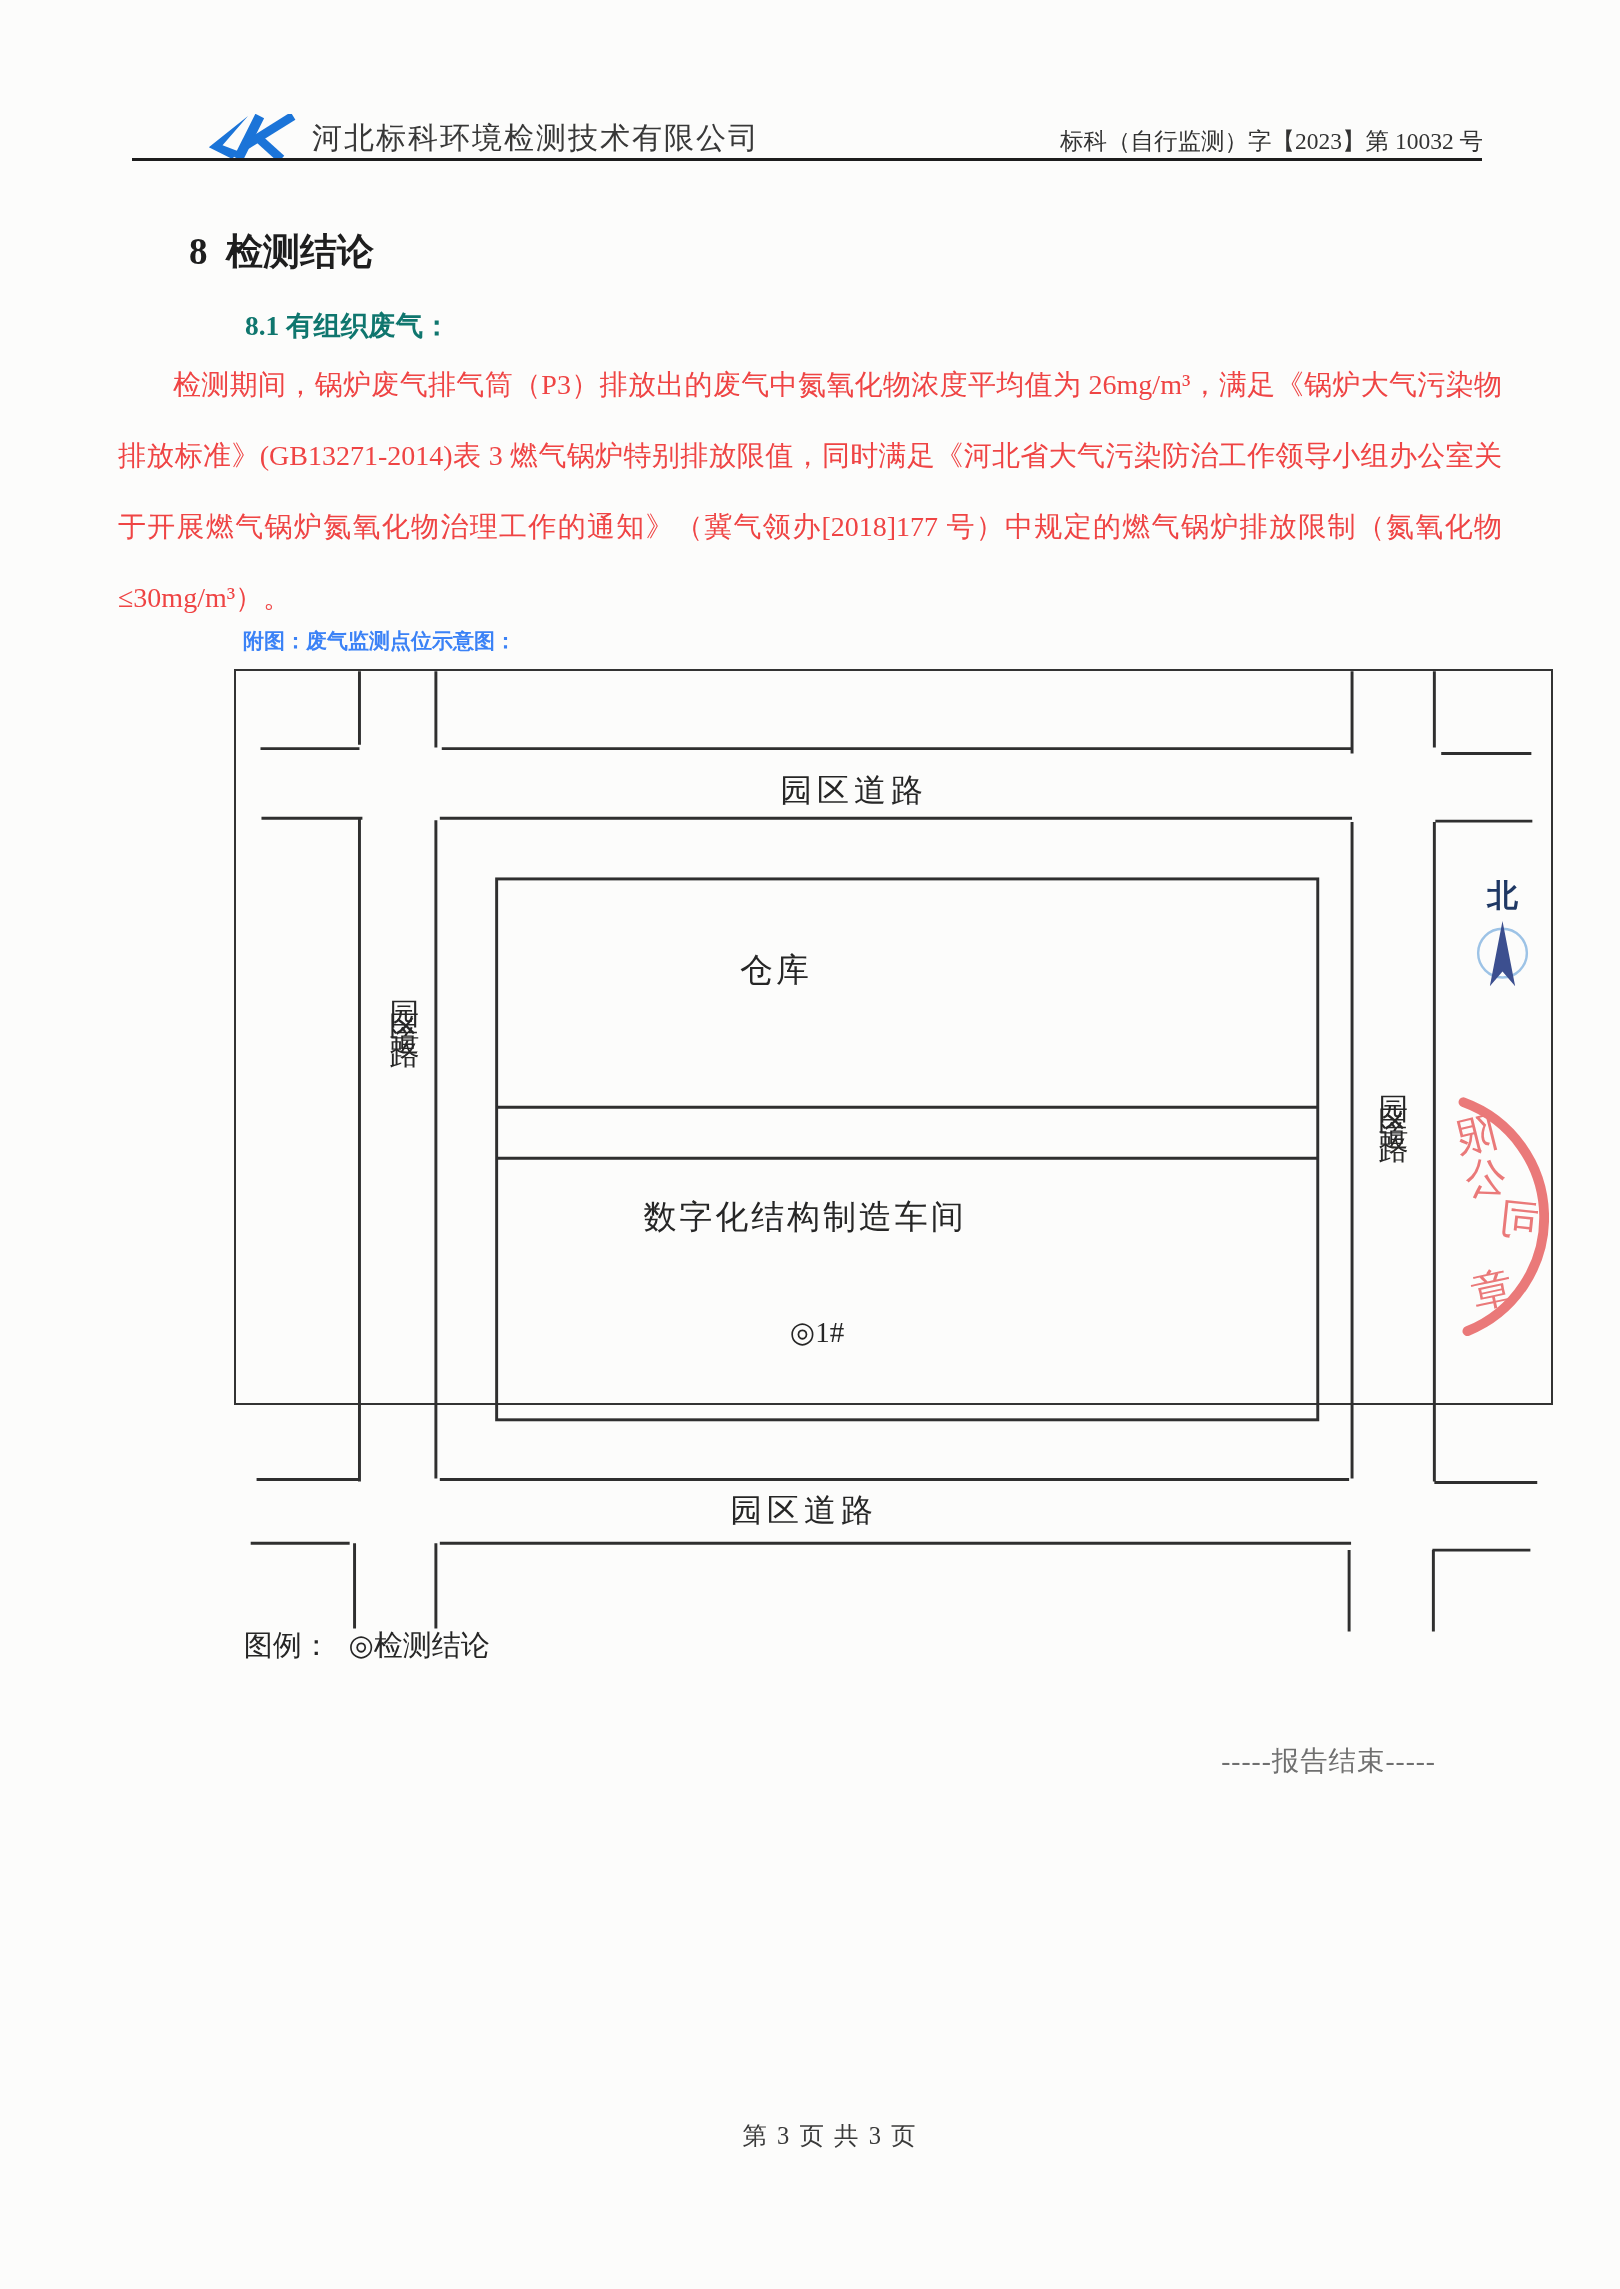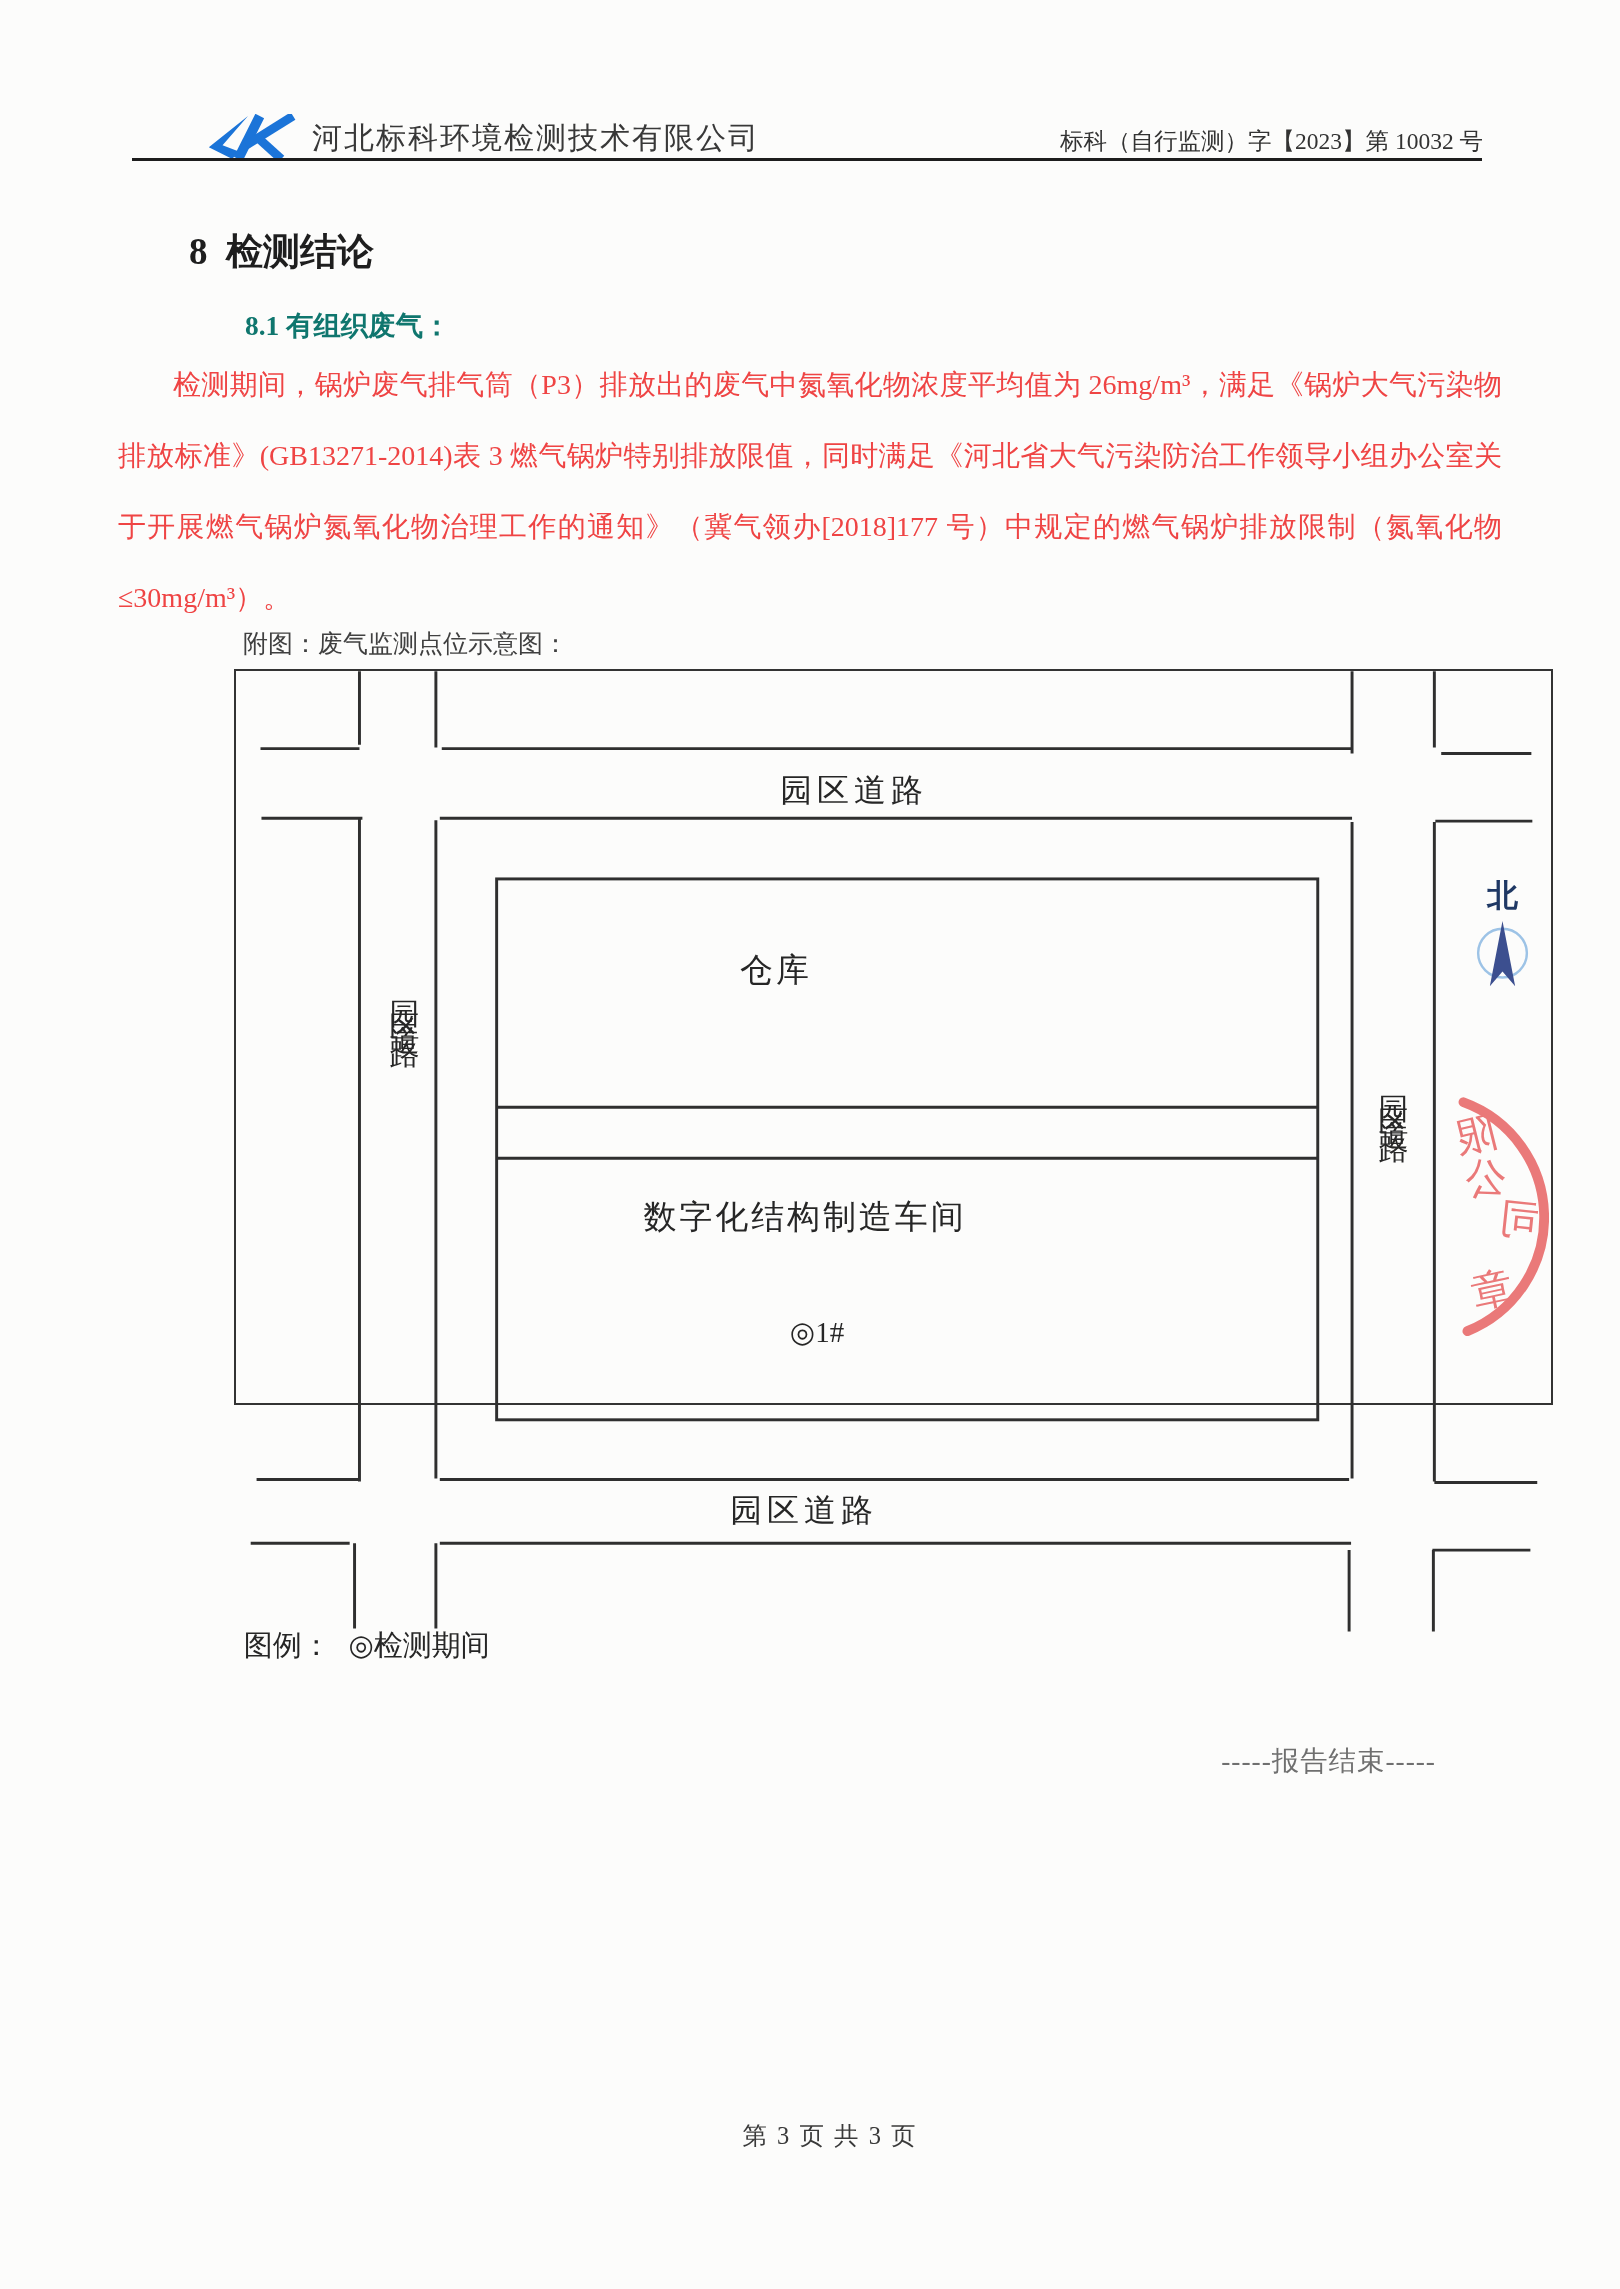--- a/index.html
+++ b/index.html
@@ -8,21 +8,21 @@
   .abs{position:absolute;}
   .center-xy{transform:translate(-50%,-50%);}
   
   .company-name{left:312px;top:118px;font-size:30px;letter-spacing:2px;color:#383838;}
   .doc-number{right:137px;top:125px;font-size:23.5px;color:#333;}
   .header-rule{left:132px;top:158px;width:1350px;height:2.9px;background:#1d1d1d;}
   
   .page-title{left:189px;top:227px;font-size:37px;font-weight:bold;color:#1e1e1e;white-space:pre;}
   .section-heading{left:245px;top:308px;font-size:27.4px;font-weight:bold;color:#0f766e;}
   .body-paragraph{left:118px;top:349px;width:1384px;font-size:28px;line-height:71px;text-align:justify;text-indent:55px;color:#ef4444;}
-  .figure-caption{left:243px;top:627px;font-size:25px;font-weight:normal;color:#404040;}
+  .figure-caption{left:243px;top:627px;font-size:21px;font-weight:bold;color:#3b82f6;}
   
   .site-diagram{left:234px;top:669px;width:1319px;height:736px;border:2.9px solid #333;box-sizing:border-box;background:#fcfcfb;}
   .diagram-svg{position:absolute;left:0;top:0;}
   .dlabel{position:absolute;font-size:32px;letter-spacing:4.9px;color:#262626;white-space:nowrap;}
   .vlabel{position:absolute;writing-mode:vertical-rl;font-size:30px;letter-spacing:12.7px;color:#262626;white-space:nowrap;}
   .building-label{position:absolute;font-size:33px;letter-spacing:2.9px;color:#262626;white-space:nowrap;}
   .monitor{position:absolute;font-size:29px;color:#262626;white-space:nowrap;}
   .legend{position:absolute;left:7.8px;top:955px;font-size:29px;color:#262626;white-space:nowrap;}
   .legend .item{margin-left:17.6px;}
   .north{position:absolute;left:1236px;top:204px;width:61px;text-align:center;}
@@ -88,21 +88,21 @@
       <path d="M172.8 12.5 A125 125 0 0 1 176.8 245.9" stroke="#e86868" stroke-width="10" fill="none" stroke-linecap="round"></path>
       <g fill="#e86868" font-size="42" text-anchor="middle" font-family="Liberation Serif, DejaVu Serif, serif">
         <text transform="translate(188,60) scale(-1,1) rotate(14)">限</text>
         <text transform="translate(196,104) scale(-1,1) rotate(6)">公</text>
         <text transform="translate(226,146) scale(-1,1) rotate(-6)">司</text>
         <text transform="translate(204,218) scale(-1,1) rotate(12)">章</text>
       </g>
     </svg>
 
     <div class="legend">
-      <span>图例：</span><span class="item">◎检测期间</span>
+      <span>图例：</span><span class="item">◎检测结论</span>
     </div>
   </div>
 
   <div class="abs end-text">-----报告结束-----</div>
 
   <div class="abs page-footer">第 3 页 共 3 页</div>
 
 </div>
 
 

